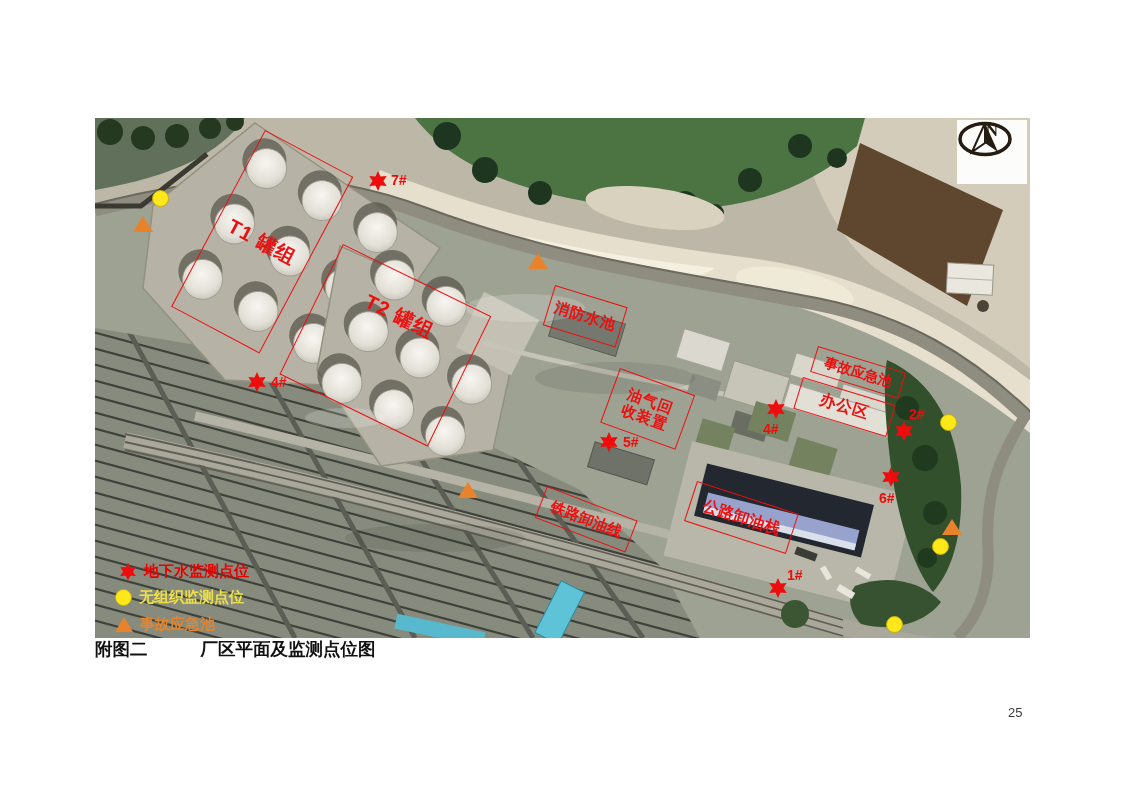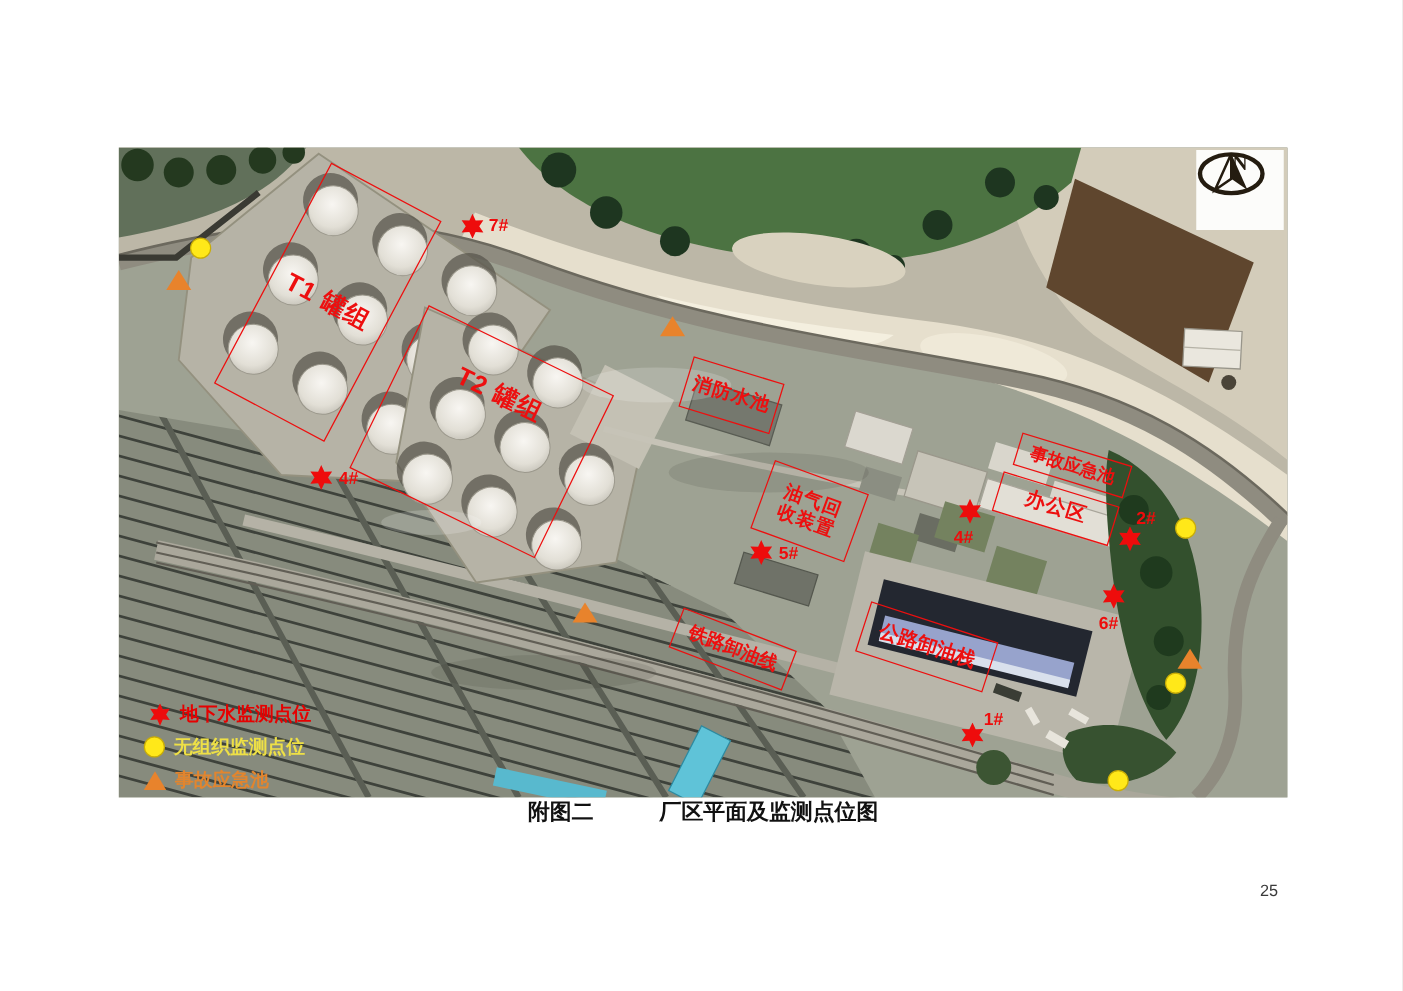--- a/index.html
+++ b/index.html
@@ -26,21 +26,21 @@
   .legend-star{width:18px;height:18px;background:#ee0c0c;flex:0 0 auto;
         clip-path:polygon(50% 0%,62.5% 27%,93.5% 25.5%,77% 50%,93.5% 74.5%,62.5% 73%,50% 100%,37.5% 73%,6.5% 74.5%,23% 50%,6.5% 25.5%,37.5% 27%);}
   .legend-circle{width:17px;height:17px;border-radius:50%;background:#ffe819;border:1px solid #c9ad06;box-sizing:border-box;flex:0 0 auto;}
   .legend-tri{width:0;height:0;border-left:9px solid transparent;border-right:9px solid transparent;border-bottom:15px solid #e8832c;flex:0 0 auto;}
 
   
   .compass{position:absolute;left:862px;top:2px;width:70px;height:64px;background:#fcfcfa;
            display:flex;flex-direction:column;align-items:center;justify-content:flex-start;padding-top:2px;box-sizing:border-box;}
   .compass .n{font-family:"Liberation Serif", serif;font-weight:bold;font-size:17px;color:#241c10;line-height:1;}
 
-  .caption{position:absolute;left:95px;top:637px;width:935px;text-align:center;
+  .caption{position:absolute;left:95px;top:637px;width:935px;text-align:left;
            font-size:17.5px;font-weight:bold;color:#111;}
   .caption .fig{margin-right:48px;}
   .pagenum{position:absolute;left:1008px;top:705px;font-size:13px;color:#3a3a3a;}
 </style>
 </head>
 <body>
 
 <div class="page">
 
   <div class="map">

